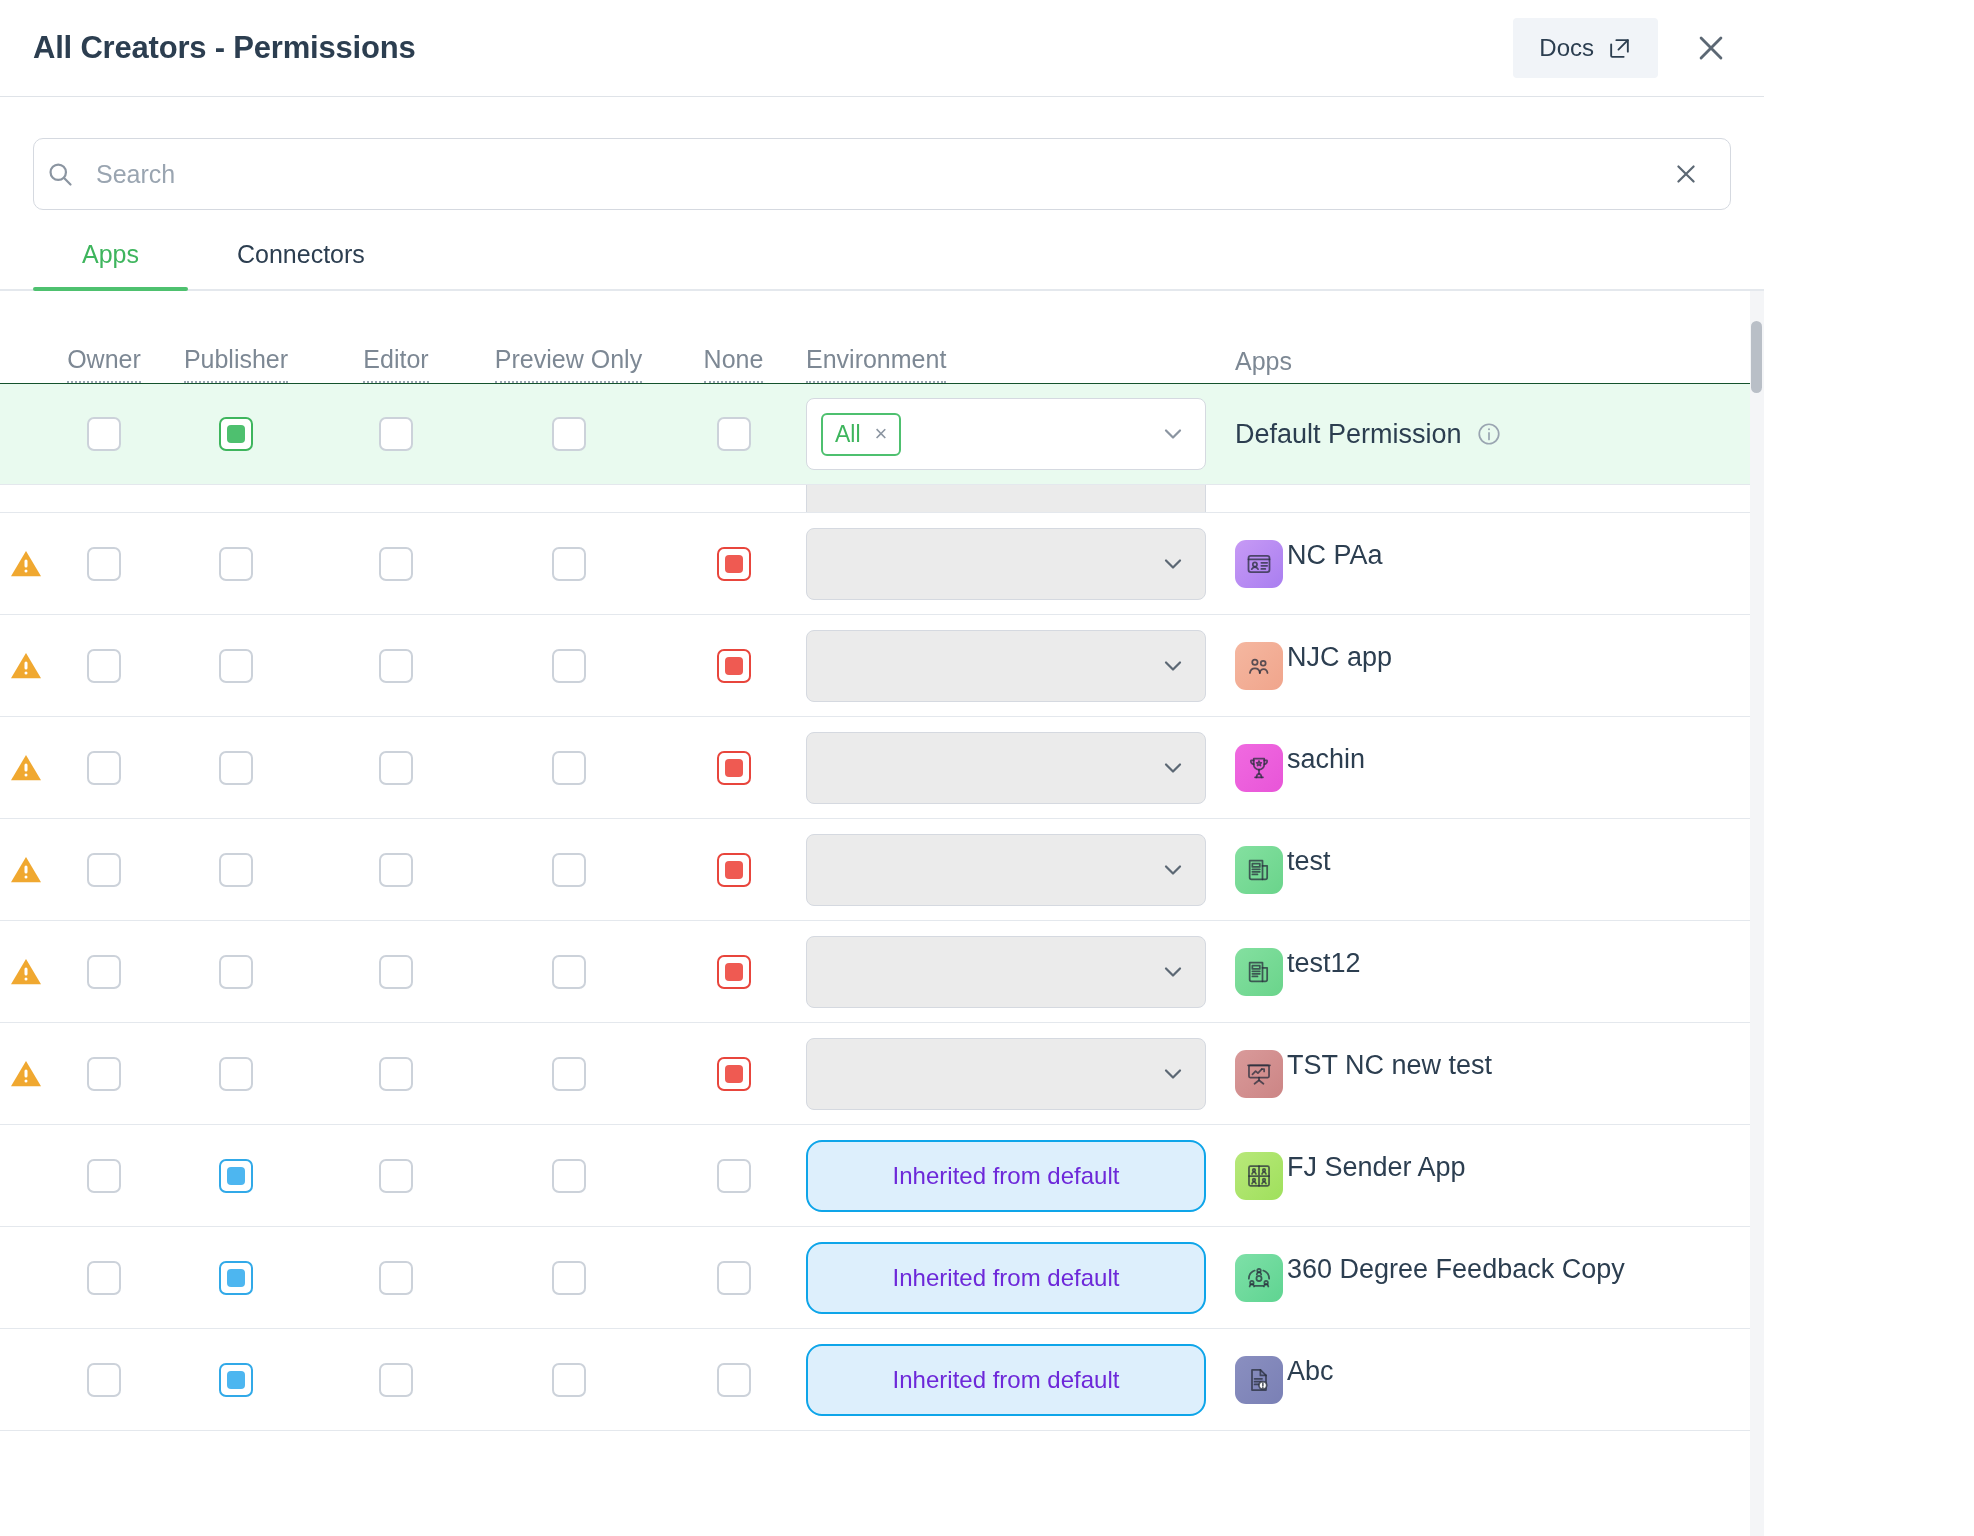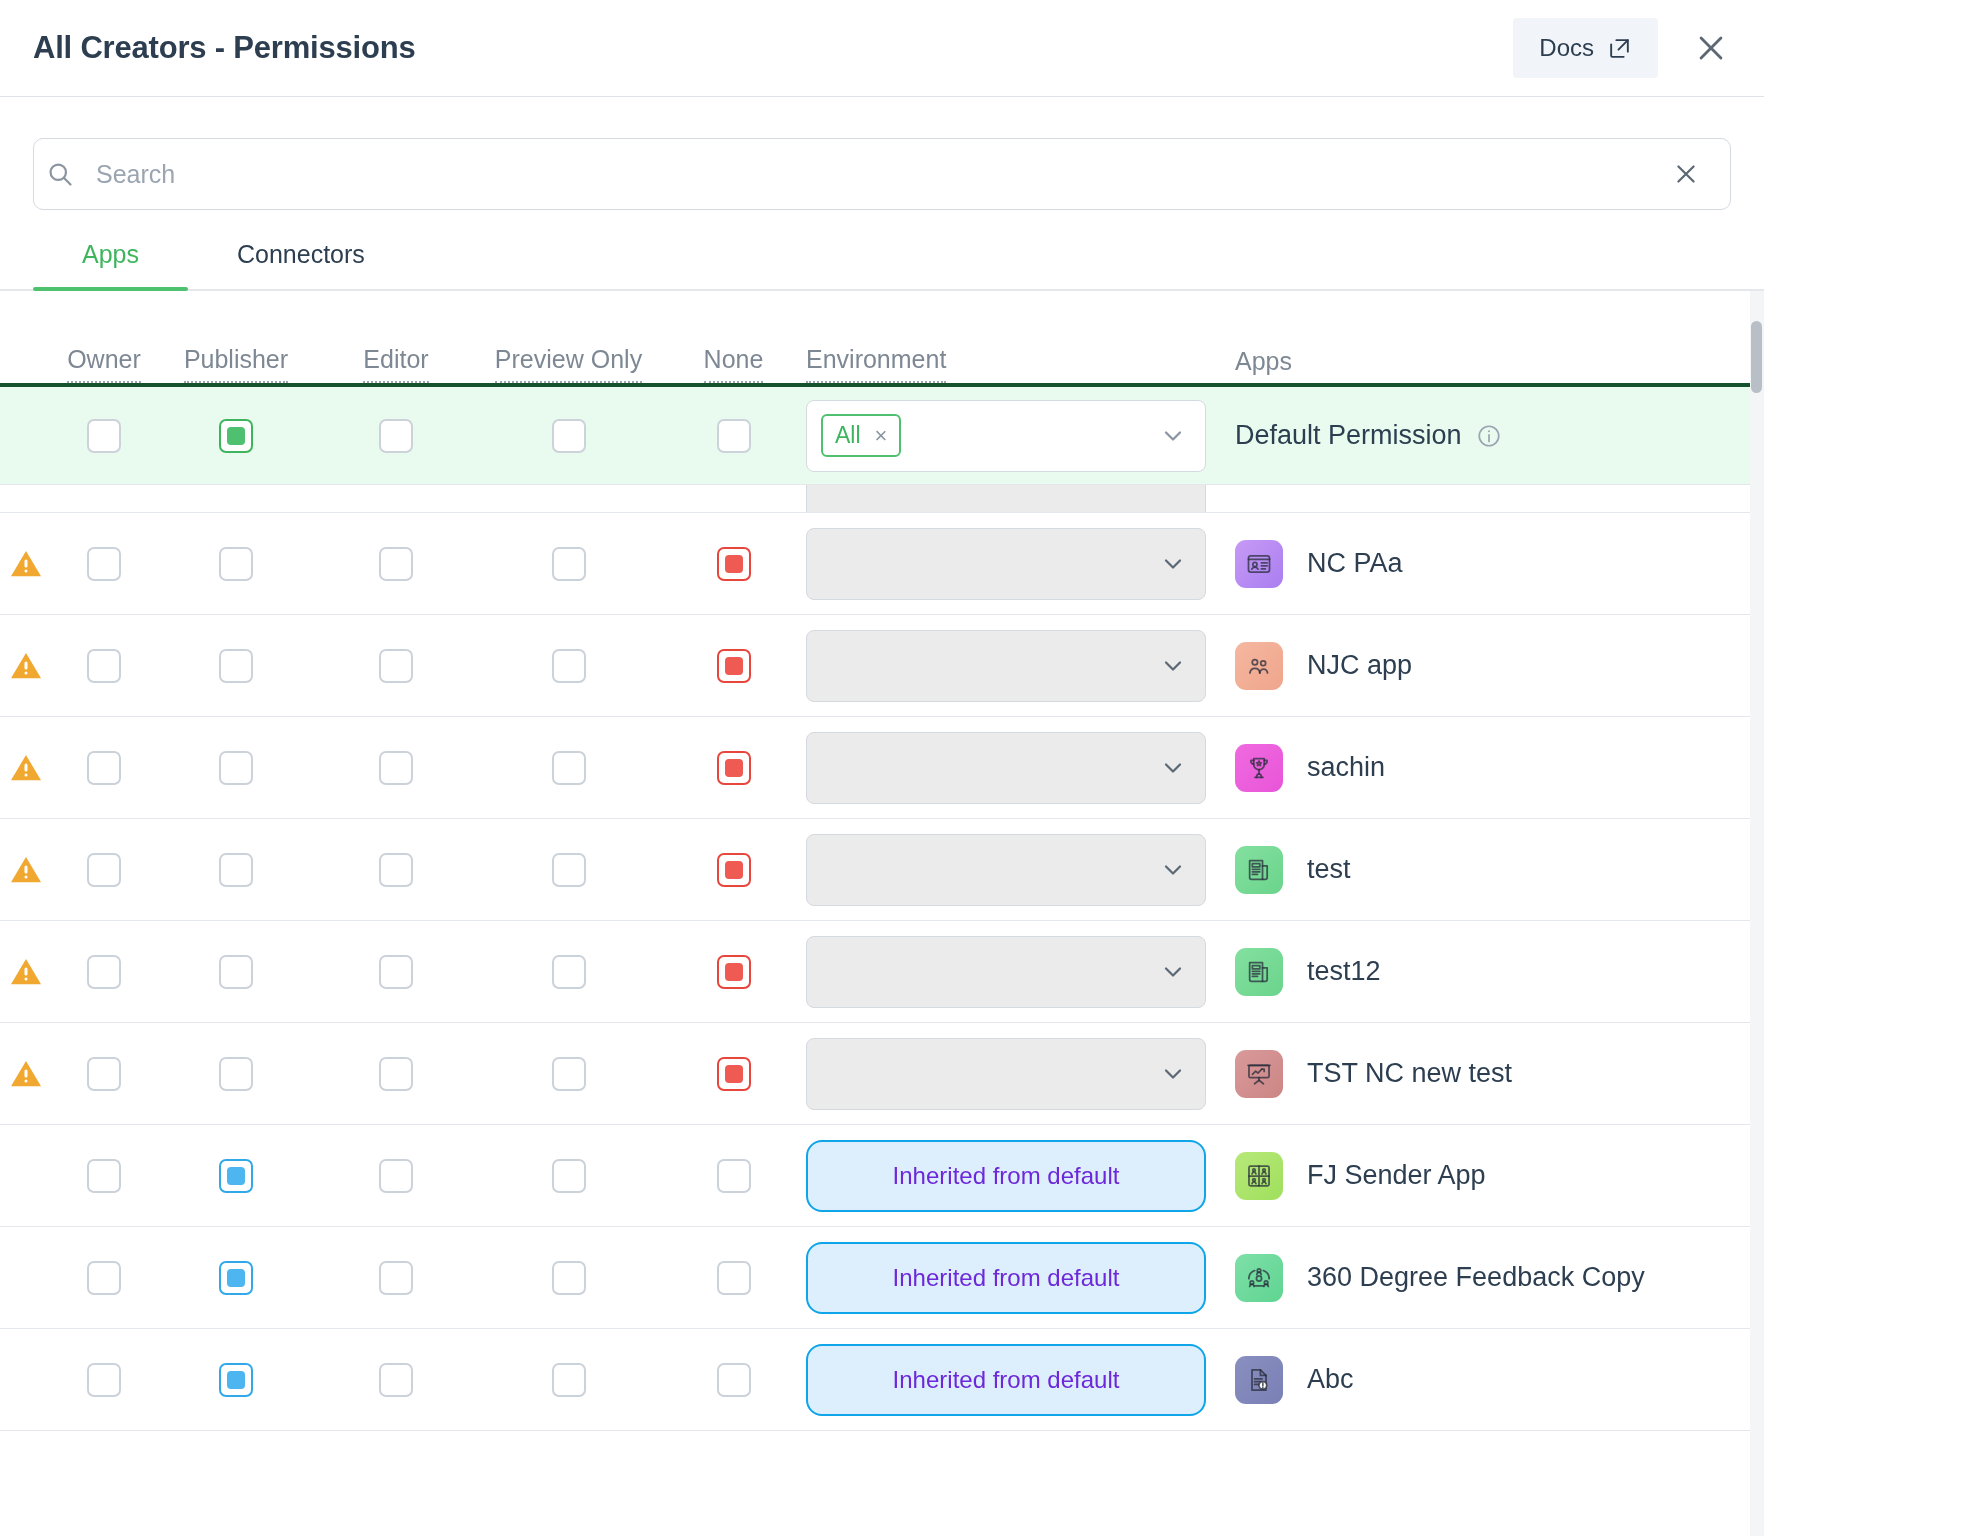--- a/index.html
+++ b/index.html
@@ -158,21 +158,21 @@
 
   .row {
     display: flex;
     align-items: center;
     height: 102px;
     border-bottom: 1px solid #e4e8ed;
     position: relative;
   }
   .row.highlight {
     background: #e9faef;
-    border-top: 4px solid #14532d;
+    border-top: 1px solid #14532d;
     align-items: center;
   }
   .row.partial {
     height: 28px;
     overflow: hidden;
     align-items: flex-start;
   }
 
   .cell {
     display: flex;
@@ -259,21 +259,21 @@
     color: #6d28d9;
     font-size: 24px;
     display: flex;
     align-items: center;
     justify-content: center;
     cursor: pointer;
     font-family: "Liberation Sans", sans-serif;
   }
 
   
-  .app-cell { display: flex; align-items: center; gap: 24px; padding-left: 14px; }
+  .app-cell { display: flex; align-items: flex-start; gap: 4px; padding-left: 14px; }
   .app-icon {
     width: 48px; height: 48px;
     border-radius: 11px;
     display: flex; align-items: center; justify-content: center;
     flex: 0 0 48px;
   }
   .app-name { font-size: 27px; color: #2c3e50; white-space: nowrap; }
 
   .default-label {
     display: flex; align-items: center; gap: 14px;

